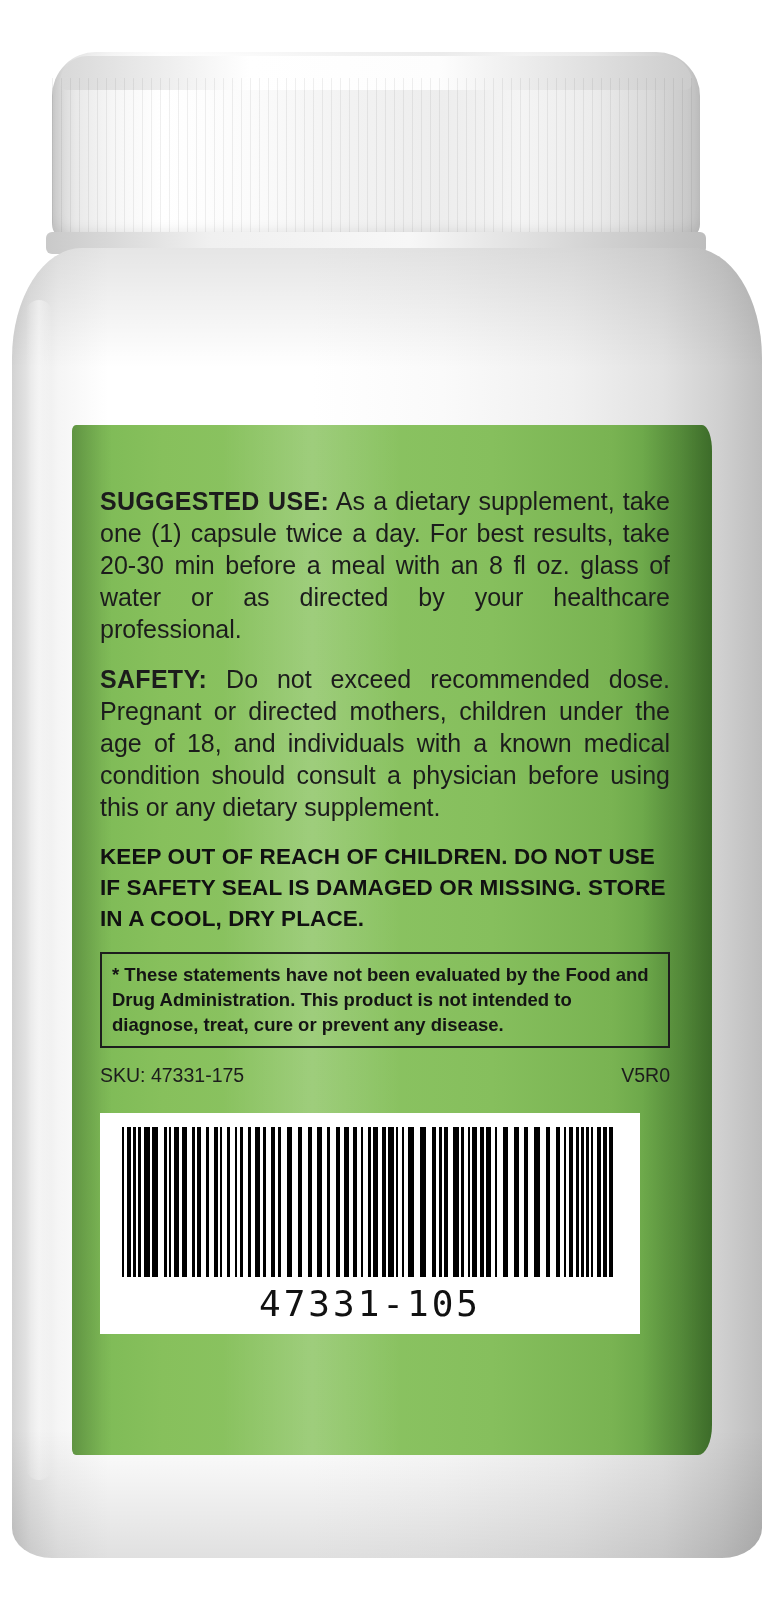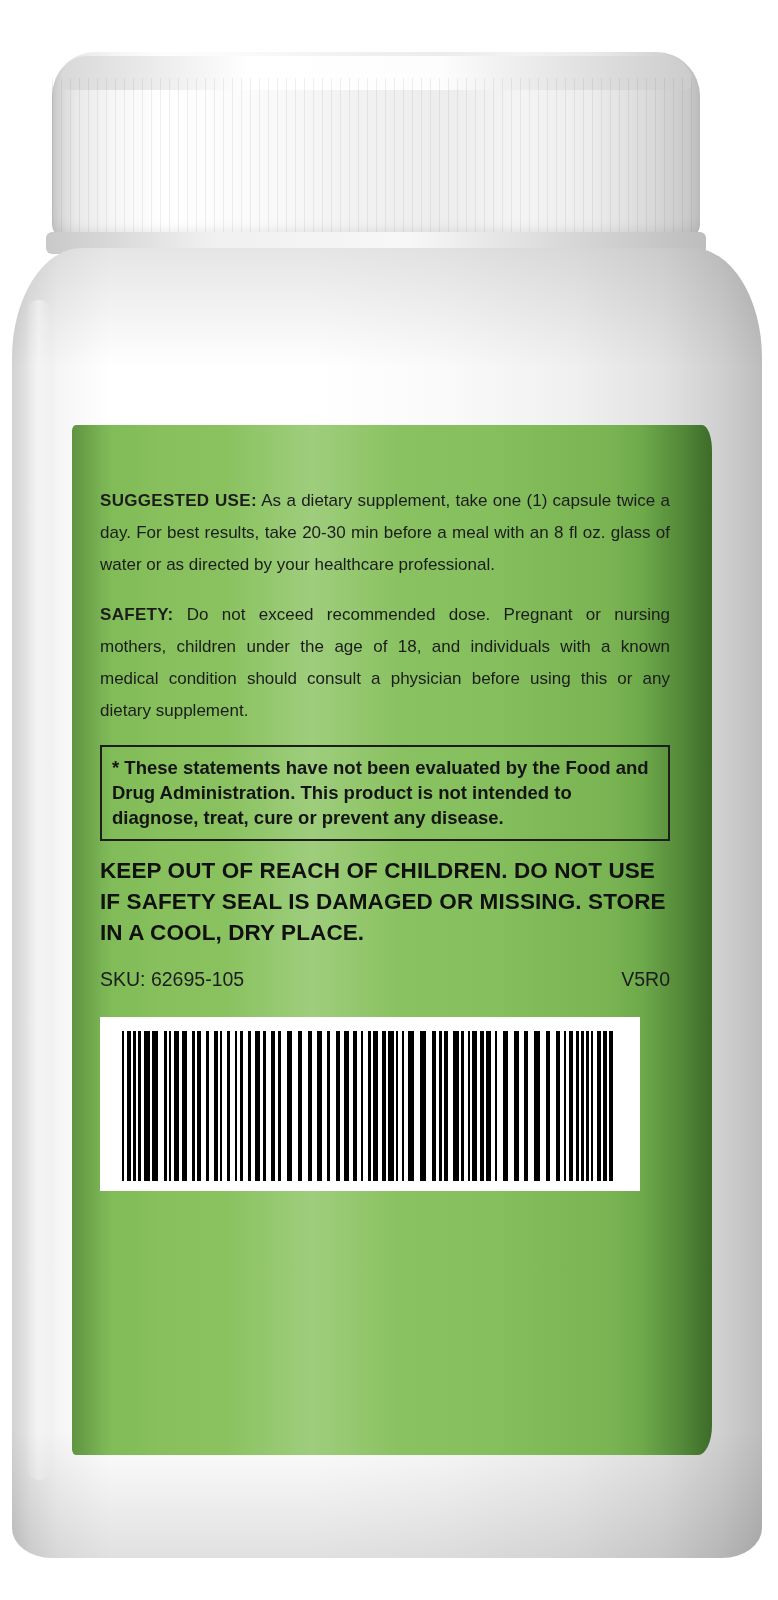--- a/index.html
+++ b/index.html
@@ -128,21 +128,21 @@
   #label-content {
     position: absolute;
     left: 28px;
     top: 60px;
     width: 570px;
     z-index: 5;
   }
 
   .para {
     color: #1c1c1c;
-    font-size: 17px;
+    font-size: 25px;
     line-height: 32px;
     text-align: justify;
     margin: 0 0 18px 0;
   }
   .para .lead {
     font-weight: bold;
     letter-spacing: 0.3px;
   }
   #warn-block {
     color: #111111;
@@ -235,31 +235,31 @@
 
   <div id="label">
     <div id="label-sheen"></div>
     <div id="label-left-curve"></div>
     <div id="label-right-curve"></div>
 
     <div id="label-content">
 
       <p class="para"><span class="lead">SUGGESTED USE:</span><span> As a dietary supplement, take one (1) capsule twice a day. For best results, take 20-30 min before a meal with an 8 fl oz. glass of water or as directed by your healthcare professional.</span></p>
 
-      <p class="para"><span class="lead">SAFETY:</span><span> Do not exceed recommended dose. Pregnant or nursing mothers, children under the age of 18, and individuals with a known medical condition should consult a physician before using this or any dietary supplement.</span></p>
+      <p class="para"><span class="lead">SAFETY:</span><span> Do not exceed recommended dose. Pregnant or directed mothers, children under the age of 18, and individuals with a known medical condition should consult a physician before using this or any dietary supplement.</span></p>
+
+      <div id="warn-block">KEEP OUT OF REACH OF CHILDREN. DO NOT USE IF SAFETY SEAL IS DAMAGED OR MISSING. STORE IN A COOL, DRY PLACE.</div>
 
       <div id="disclaimer-box">
         <p>* These statements have not been evaluated by the Food and Drug Administration. This product is not intended to diagnose, treat, cure or prevent any disease.</p>
       </div>
 
-      <div id="warn-block">KEEP OUT OF REACH OF CHILDREN. DO NOT USE IF SAFETY SEAL IS DAMAGED OR MISSING. STORE IN A COOL, DRY PLACE.</div>
-
 
       <div id="sku-row">
-        <span class="small-line">SKU: 62695-105</span>
+        <span class="small-line">SKU: 47331-175</span>
         <span class="small-line">V5R0</span>
       </div>
 
       <div id="barcode-area">
         <div id="barcode-bars">
             <i style="width: 2px;"></i>
             <i style="width: 3px; background: transparent;"></i>
             <i style="width: 4px;"></i>
             <i style="width: 2px; background: transparent;"></i>
             <i style="width: 3px;"></i>
@@ -382,17 +382,18 @@
             <i style="width: 2px; background: transparent;"></i>
             <i style="width: 2px;"></i>
             <i style="width: 4px; background: transparent;"></i>
             <i style="width: 4px;"></i>
             <i style="width: 2px; background: transparent;"></i>
             <i style="width: 4px;"></i>
             <i style="width: 2px; background: transparent;"></i>
             <i style="width: 4px;"></i>
             <i style="width: 5px; background: transparent;"></i>
           </div>
+        <div id="barcode-text">47331-105</div>
       </div>
 
     </div>
   </div>
 </div>
 
 </body></html>

